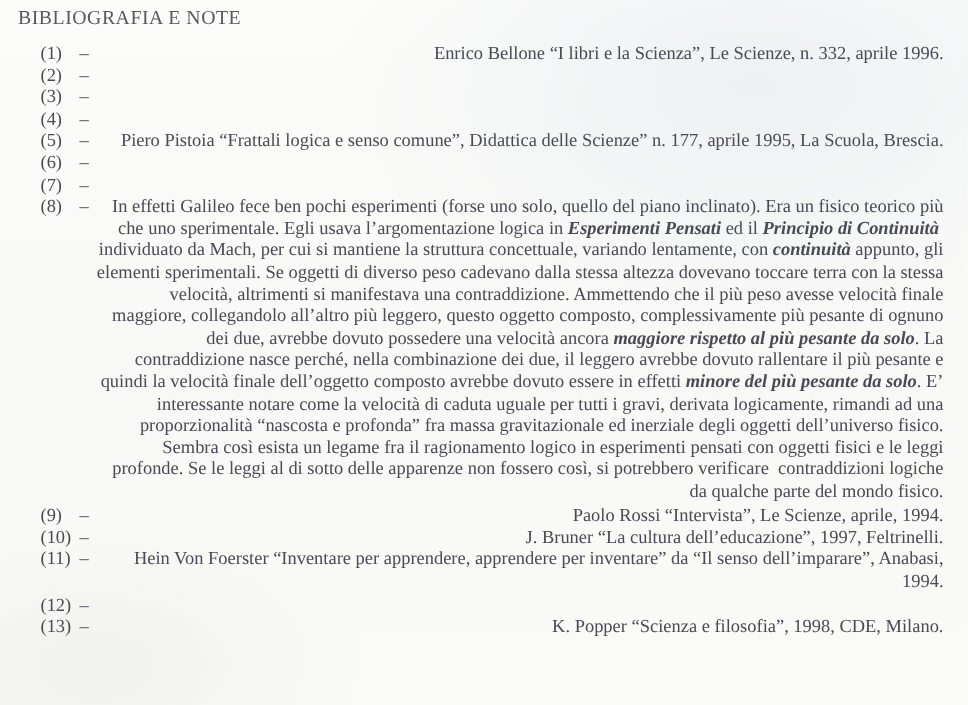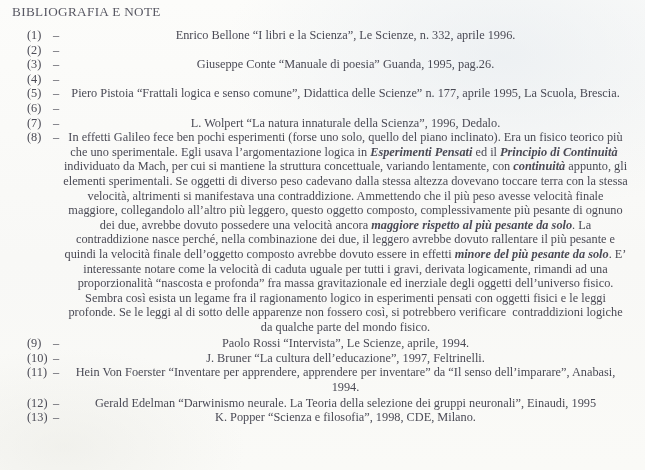--- a/index.html
+++ b/index.html
@@ -62,21 +62,21 @@
     text-align: left;
     white-space: pre;
   }
   .entry-dash {
     flex: 0 0 auto;
     width: 9px;
     white-space: pre;
   }
   .entry-text {
     flex: 1 1 auto;
-    text-align: center;
+    text-align: right;
     white-space: normal;
   }
   .entry-text i {
     font-style: italic;
     font-weight: bold;
   }
   .entry.wide .entry-num {
     width: 26px;
   }
   .entry.gap-before {
@@ -98,39 +98,37 @@
         <span class="entry-dash">–</span>
         <span class="entry-text">Enrico Bellone “I libri e la Scienza”, Le Scienze, n. 332, aprile 1996.</span>
       </div>
       <div class="entry">
         <span class="entry-num">(2)</span>
         <span class="entry-dash">–</span>
       </div>
       <div class="entry">
         <span class="entry-num">(3)</span>
         <span class="entry-dash">–</span>
-        <span class="entry-text">Giuseppe Conte “Manuale di poesia” Guanda, 1995, pag.26.</span>
       </div>
       <div class="entry">
         <span class="entry-num">(4)</span>
         <span class="entry-dash">–</span>
       </div>
       <div class="entry">
         <span class="entry-num">(5)</span>
         <span class="entry-dash">–</span>
         <span class="entry-text">Piero Pistoia “Frattali logica e senso comune”, Didattica delle Scienze” n. 177, aprile 1995, La Scuola, Brescia.</span>
       </div>
       <div class="entry">
         <span class="entry-num">(6)</span>
         <span class="entry-dash">–</span>
       </div>
       <div class="entry">
         <span class="entry-num">(7)</span>
         <span class="entry-dash">–</span>
-        <span class="entry-text">L. Wolpert “La natura innaturale della Scienza”, 1996, Dedalo.</span>
       </div>
       <div class="entry">
         <span class="entry-num">(8)</span>
         <span class="entry-dash">–</span>
         <span class="entry-text">In effetti Galileo fece ben pochi esperimenti (forse uno solo, quello del piano inclinato). Era un fisico teorico più che uno sperimentale. Egli usava l’argomentazione logica in <i>Esperimenti Pensati</i> ed il <i>Principio di Continuità</i>&nbsp; individuato da Mach, per cui si mantiene la struttura concettuale, variando lentamente, con <i>continuità</i> appunto, gli elementi sperimentali. Se oggetti di diverso peso cadevano dalla stessa altezza dovevano toccare terra con la stessa velocità, altrimenti si manifestava una contraddizione. Ammettendo che il più peso avesse velocità finale maggiore, collegandolo all’altro più leggero, questo oggetto composto, complessivamente più pesante di ognuno dei due, avrebbe dovuto possedere una velocità ancora <i>maggiore rispetto al più pesante da solo</i>. La contraddizione nasce perché, nella combinazione dei due, il leggero avrebbe dovuto rallentare il più pesante e quindi la velocità finale dell’oggetto composto avrebbe dovuto essere in effetti <i>minore del più pesante da solo</i>. E’ interessante notare come la velocità di caduta uguale per tutti i gravi, derivata logicamente, rimandi ad una proporzionalità “nascosta e profonda” fra massa gravitazionale ed inerziale degli oggetti dell’universo fisico. Sembra così esista un legame fra il ragionamento logico in esperimenti pensati con oggetti fisici e le leggi profonde. Se le leggi al di sotto delle apparenze non fossero così, si potrebbero verificare&nbsp; contraddizioni logiche da qualche parte del mondo fisico.</span>
       </div>
       <div class="entry gap-before">
         <span class="entry-num">(9)</span>
         <span class="entry-dash">–</span>
         <span class="entry-text">Paolo Rossi “Intervista”, Le Scienze, aprile, 1994.</span>
@@ -141,21 +139,20 @@
         <span class="entry-text">J. Bruner “La cultura dell’educazione”, 1997, Feltrinelli.</span>
       </div>
       <div class="entry wide">
         <span class="entry-num">(11)</span>
         <span class="entry-dash">–</span>
         <span class="entry-text">Hein Von Foerster “Inventare per apprendere, apprendere per inventare” da “Il senso dell’imparare”, Anabasi, 1994.</span>
       </div>
       <div class="entry wide gap-before">
         <span class="entry-num">(12)</span>
         <span class="entry-dash">–</span>
-        <span class="entry-text">Gerald Edelman “Darwinismo neurale. La Teoria della selezione dei gruppi neuronali”, Einaudi, 1995</span>
       </div>
       <div class="entry wide">
         <span class="entry-num">(13)</span>
         <span class="entry-dash">–</span>
         <span class="entry-text">K. Popper “Scienza e filosofia”, 1998, CDE, Milano.</span>
       </div>
     </div>
 
 </div>
 

